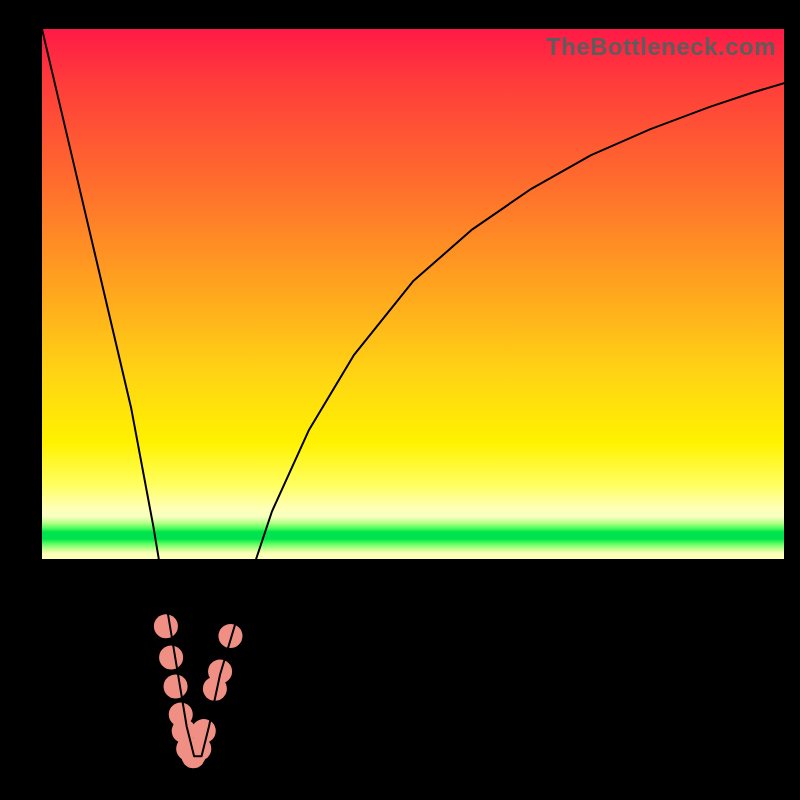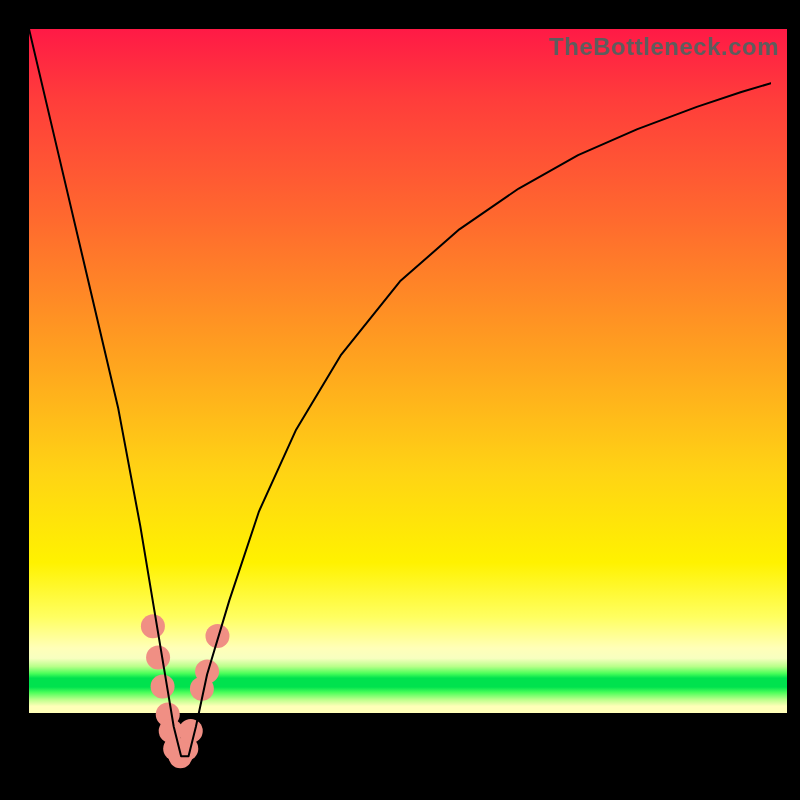--- a/index.html
+++ b/index.html
@@ -12,24 +12,24 @@
     font-family: Arial, Helvetica, sans-serif;
   }
   .frame {
     position: relative;
     width: 800px;
     height: 800px;
     background: #000;
   }
   .plot-area {
     position: absolute;
-    left: 29px;
+    left: 42px;
     top: 29px;
     width: 742px;
-    height: 684px;
+    height: 530px;
     
     background:
       linear-gradient(
         to bottom,
         #ff1a46 0%,
         #ff3c3b 10%,
         #ff6a2e 28%,
         #ffa21f 48%,
         #ffd414 65%,
         #fff200 78%,
@@ -38,21 +38,20 @@
         #f7ffc0 92%,
         #b8ff8a 93.2%,
         #4cff5a 94.2%,
         #00e24e 94.9%,
         #00e24e 96.2%,
         #4cff5a 97%,
         #b8ff8a 98%,
         #ffffb8 99%,
         #ffffb8 100%
       );
-    padding-left: 16px;
   }
   .watermark {
     position: absolute;
     top: 4px;
     right: 8px;
     font-size: 24px;
     font-weight: 600;
     color: #5d5d5d;
     letter-spacing: 0.5px;
     user-select: none;

